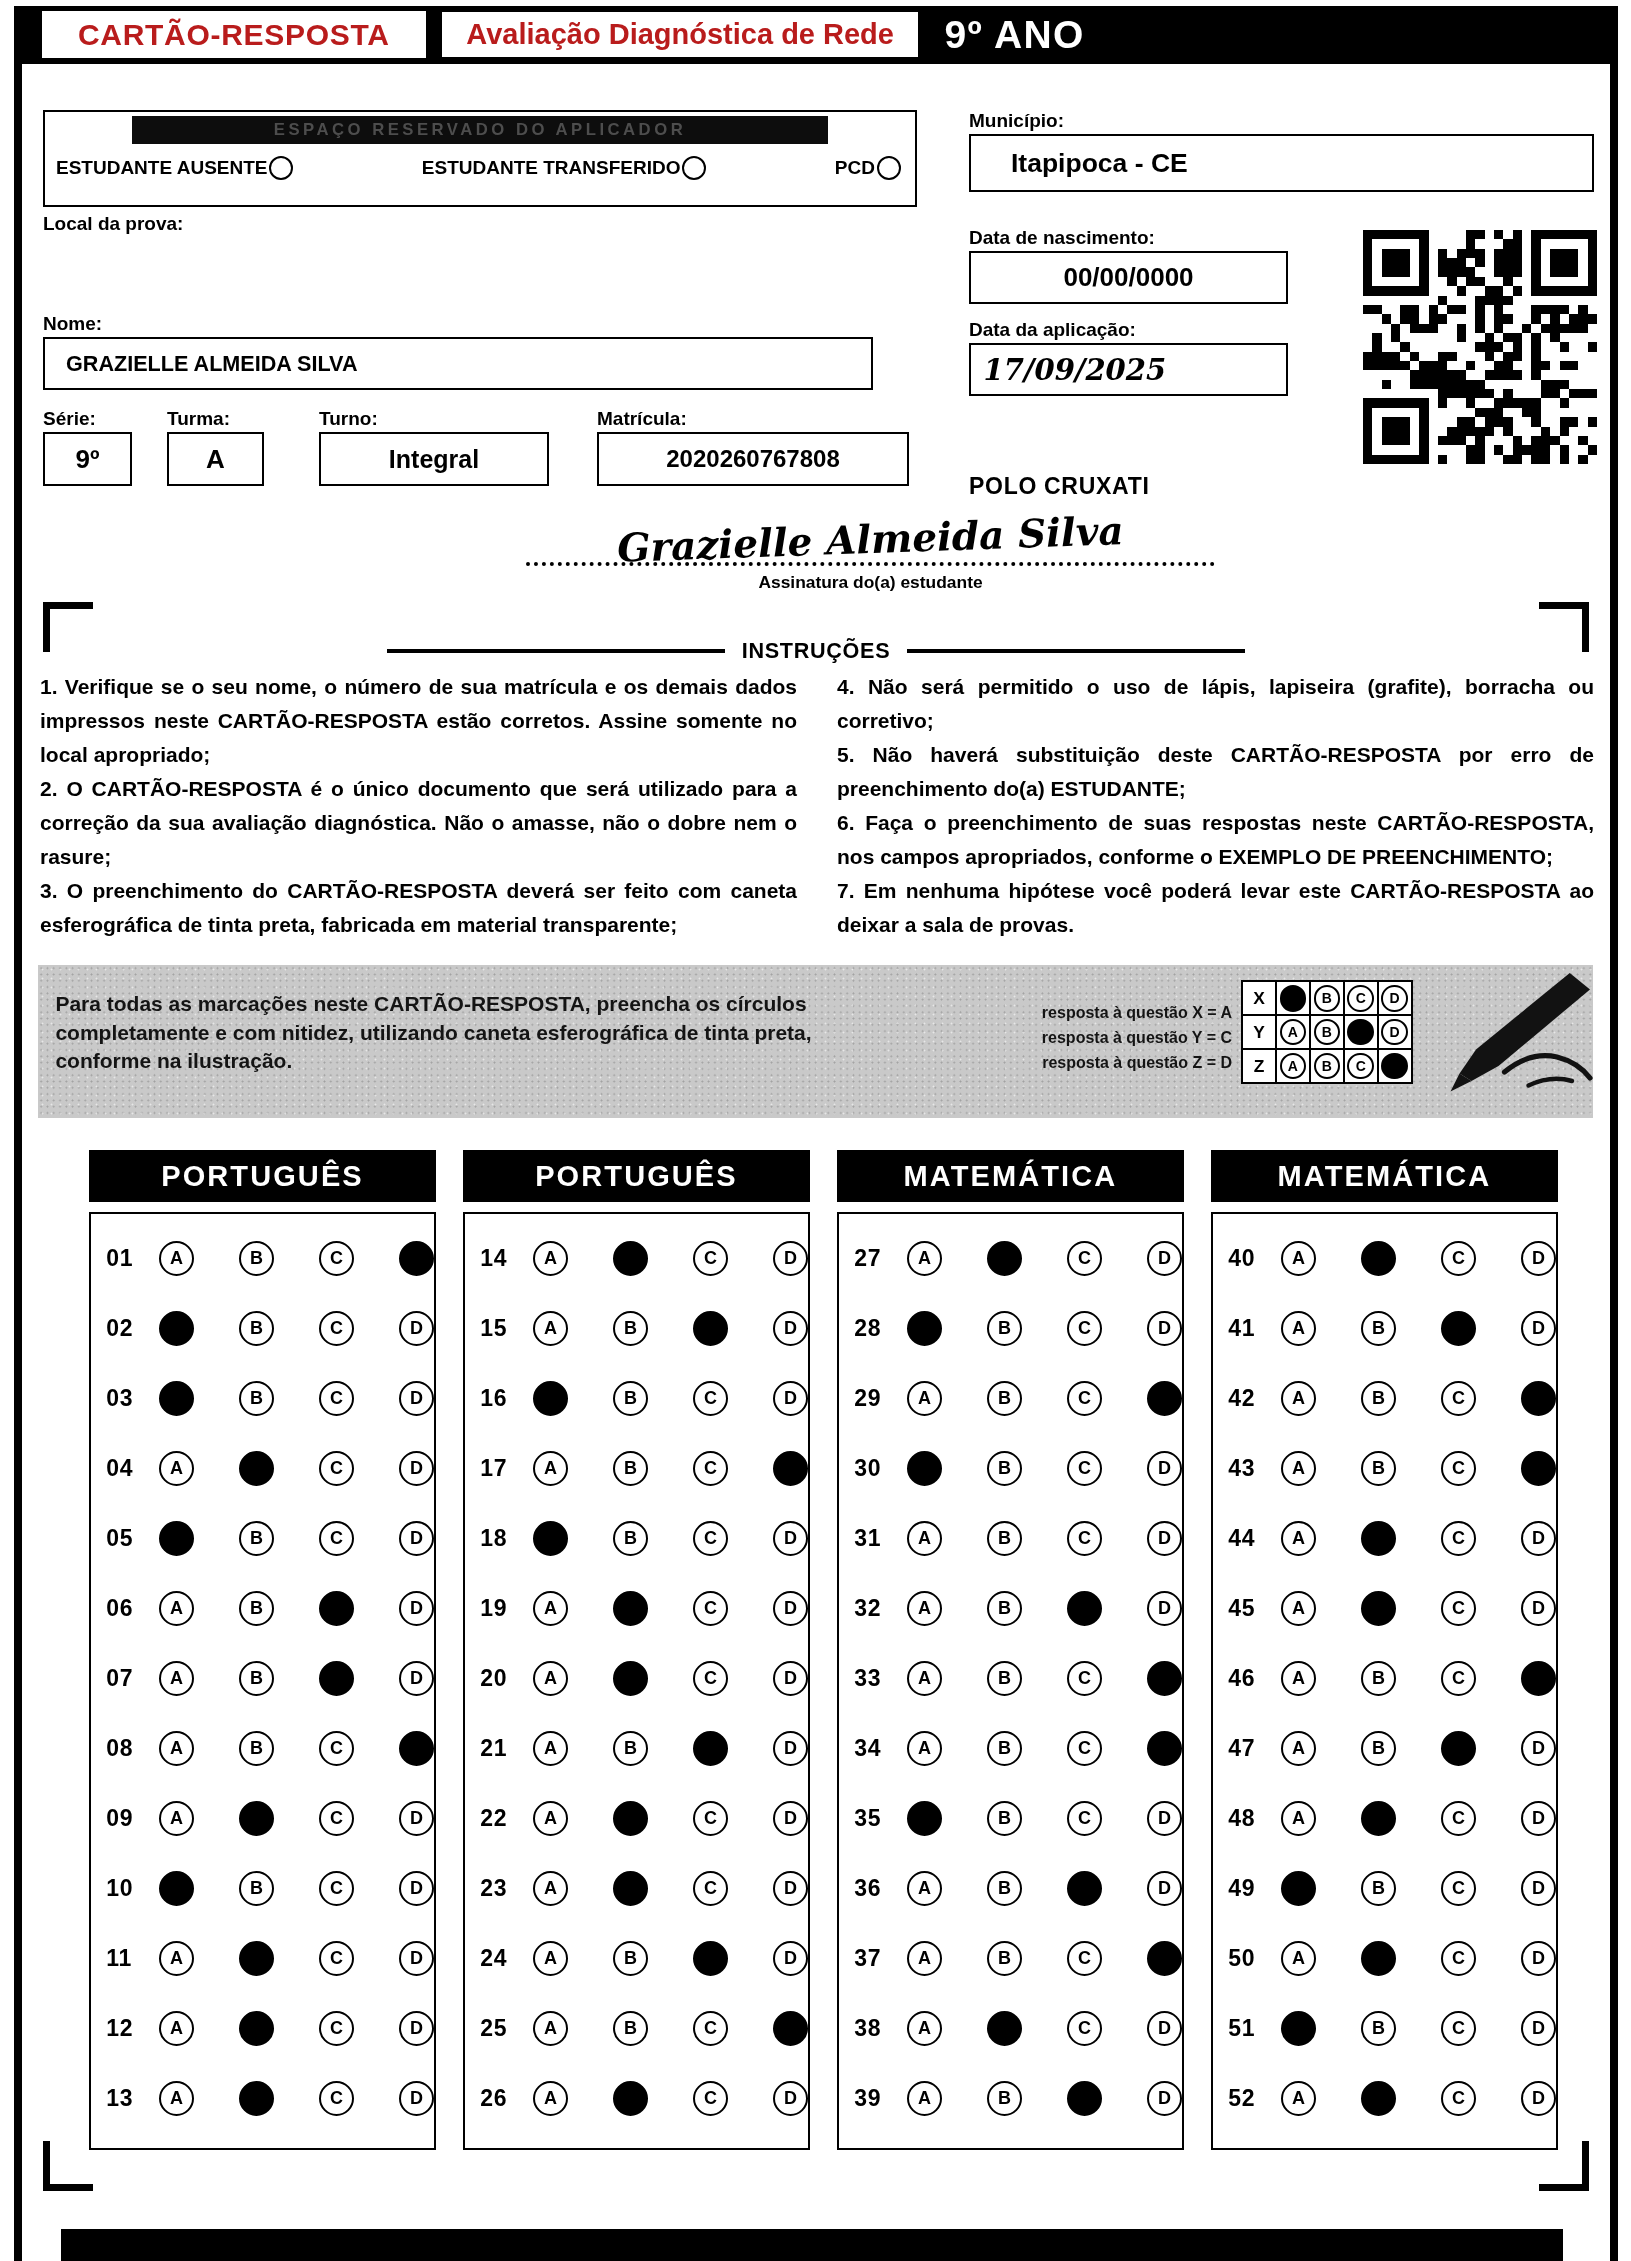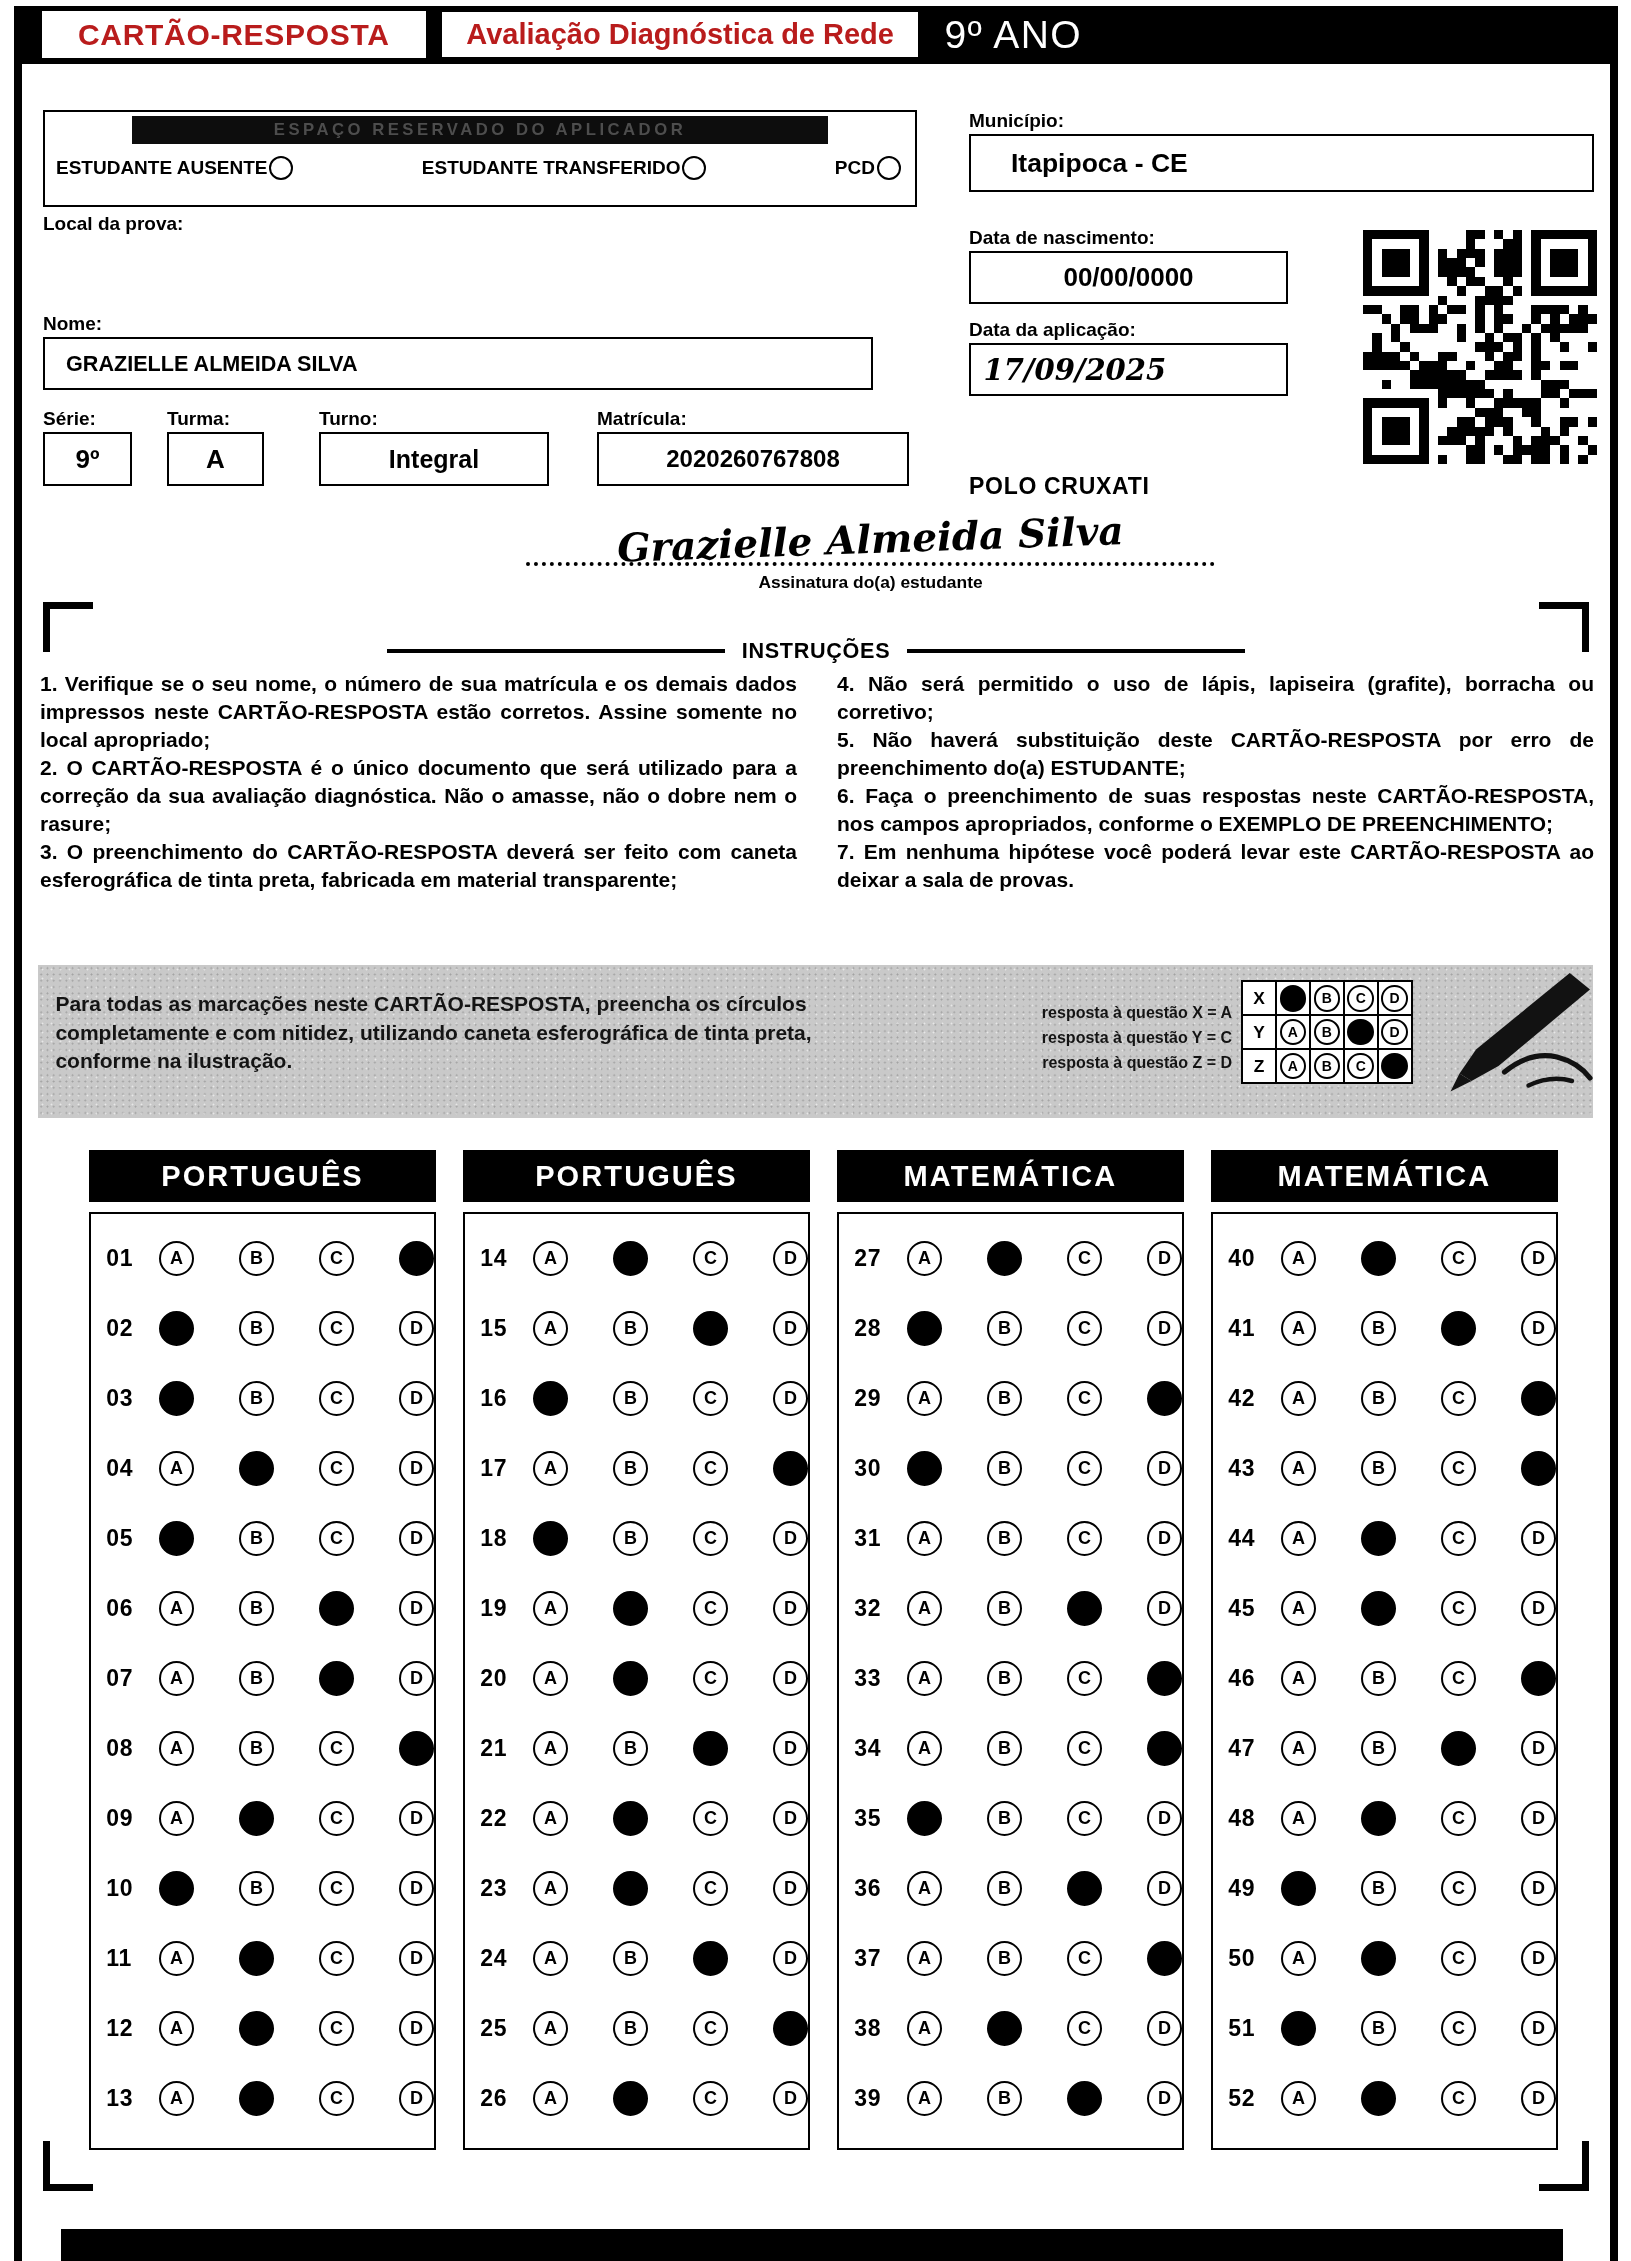--- a/index.html
+++ b/index.html
@@ -7,21 +7,21 @@
   .page { position:relative; width:1631px; height:2261px; background:#fff; color:#000; overflow:hidden; margin:0 auto; }
 
   .side-border { position:absolute; top:5.6px; height:2256px; width:7.7px; background:#000; }
   .side-border.left { left:14px; }
   .side-border.right { left:1610px; }
 
   .header-bar { position:absolute; left:14px; top:5.6px; width:1603px; height:58px; background:#000; display:flex; align-items:center; }
   .hdr-box { background:#fff; color:#b91c1c; font-weight:bold; }
   .hdr-title { margin-left:28px; font-size:30px; padding:6.3px 36px; letter-spacing:0.7px; }
   .hdr-sub { margin-left:16.7px; font-size:29px; padding:6.3px 24px; }
-  .hdr-grade { color:#fff; font-size:39px; font-weight:normal; margin-left:26.5px; letter-spacing:1.4px; }
+  .hdr-grade { color:#fff; font-size:39px; font-weight:bold; margin-left:26.5px; letter-spacing:1.4px; }
 
   .aplicador-box { position:absolute; left:43px; top:110px; width:874px; height:97px; border:2.8px solid #000; background:#fff; }
   .aplicador-bar { margin:3.5px auto 0; width:696px; height:28px; background:#0d0d0d; color:#4d4d4d; font-weight:bold; font-size:16.7px; letter-spacing:3.5px; display:flex; align-items:center; justify-content:center; }
   .aplicador-options { display:flex; justify-content:space-between; align-items:center; padding:12.5px 14px 0 11px; }
   .apl-opt { display:flex; align-items:center; gap:2px; font-weight:bold; font-size:19px; }
   .apl-circle { width:24px; height:24px; border:2.8px solid #000; border-radius:50%; background:#fff; }
 
   .f-label { position:absolute; font-weight:bold; font-size:19px; }
   .f-box { position:absolute; border:2.8px solid #000; display:flex; align-items:center; font-weight:bold; background:#fff; }
 
@@ -59,21 +59,21 @@
   .crop { position:absolute; width:50px; height:50px; }
   .crop.tl { left:43px;   top:602px;  border-left:7.7px solid #000;  border-top:7.7px solid #000; }
   .crop.tr { left:1539px; top:602px;  border-right:7.7px solid #000; border-top:7.7px solid #000; }
   .crop.bl { left:43px;   top:2141px; border-left:7.7px solid #000;  border-bottom:7.7px solid #000; }
   .crop.br { left:1539px; top:2141px; border-right:7.7px solid #000; border-bottom:7.7px solid #000; }
 
   .instr-title-row { position:absolute; left:43px; top:638px; width:1546px; display:flex; align-items:center; justify-content:center; gap:16.7px; }
   .instr-line { width:338px; height:4.9px; background:#000; }
   .instr-title { font-weight:bold; font-size:21.6px; letter-spacing:0.7px; }
   .instr-cols { position:absolute; left:40px; top:670px; width:1554px; display:flex; gap:40px; }
-  .instr-col { flex:1; font-size:21px; font-weight:bold; line-height:28px; text-align:justify; }
+  .instr-col { flex:1; font-size:21px; font-weight:bold; line-height:34px; text-align:justify; }
   .instr-col p { margin:0; }
 
   .example-box { position:absolute; left:38px; top:965px; width:1555px; height:153px; background-color:#c9c9c9;
     background-image: radial-gradient(rgba(0,0,0,.20) 0.7px, transparent 1.2px), radial-gradient(rgba(255,255,255,.55) 0.7px, transparent 1.2px);
     background-size:6.3px 6.3px, 9px 9px; }
   .example-text { position:absolute; left:17.4px; top:25px; width:794px; font-size:21px; font-weight:bold; line-height:28.5px; color:#141414; }
   .example-legend { position:absolute; left:867px; top:35px; width:327px; text-align:right; font-size:16px; font-weight:bold; line-height:25px; color:#141414; }
   .example-grid { position:absolute; left:1203px; top:15.3px; }
   .ex-row { display:flex; }
   .ex-row + .ex-row { margin-top:-2.1px; }

